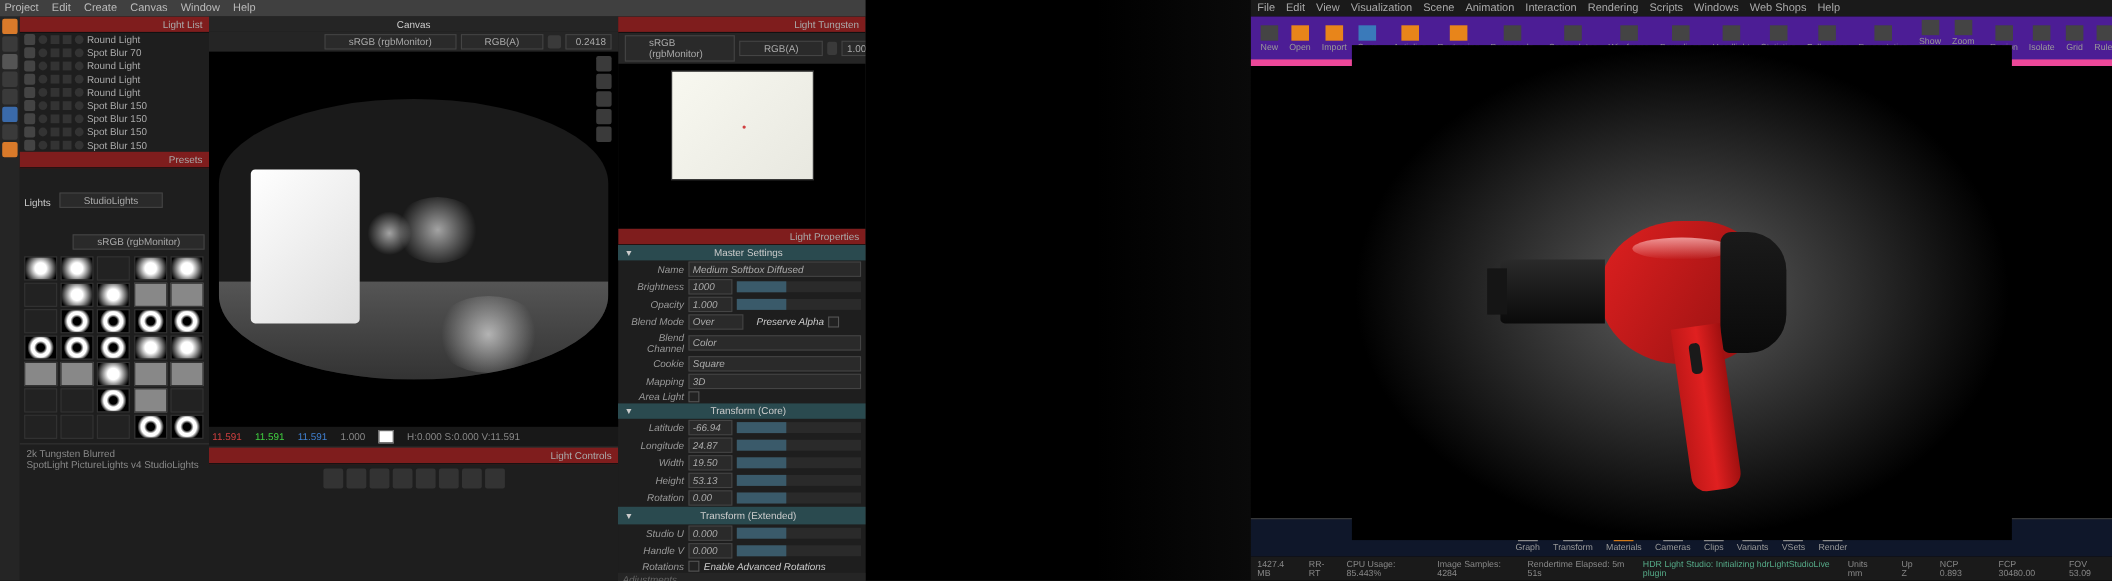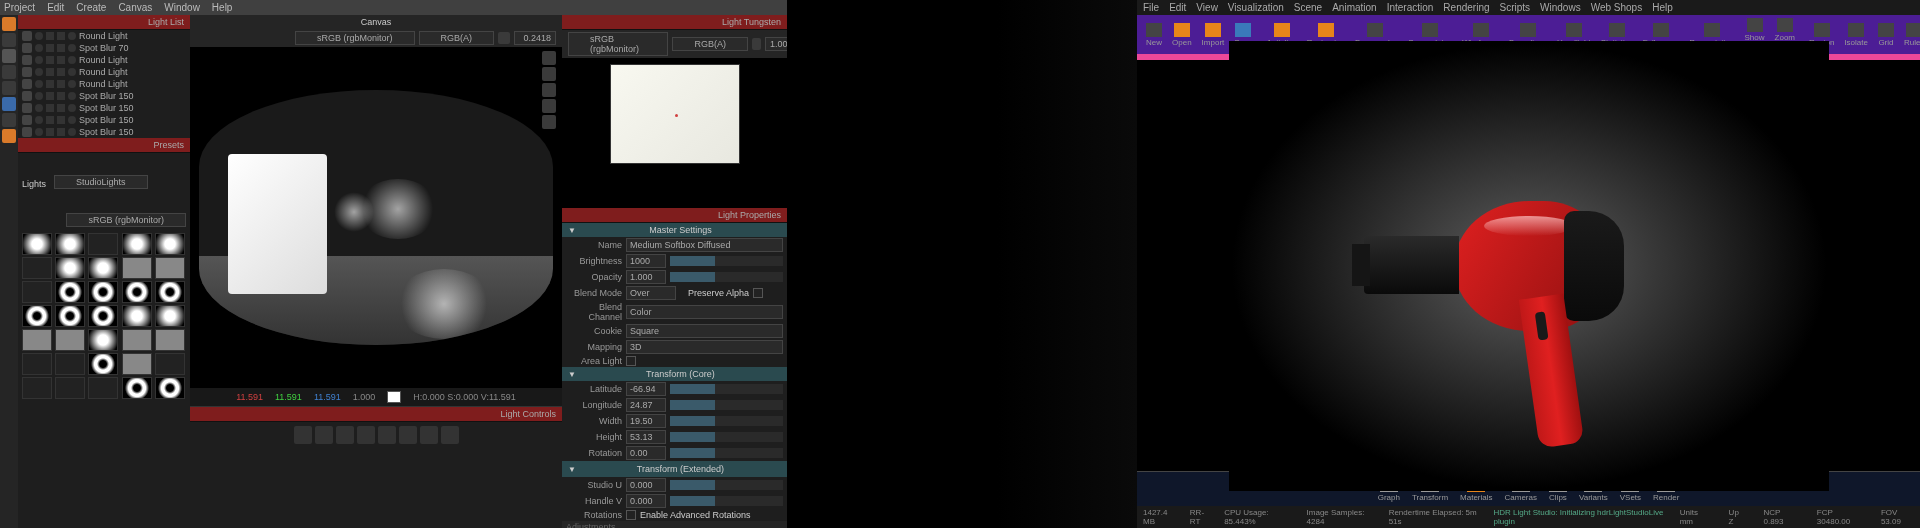--- a/index.html
+++ b/index.html
@@ -43,36 +43,36 @@
 .canvas-header .controls { display: flex; gap: 4px; align-items: center; }
 .dropdown { background: #2a2a2a; border: 1px solid #444; padding: 1px 21px; font-size: 9px; color: #aaa; }
 .num-field { background: #2a2a2a; border: 1px solid #444; padding: 1px 4px; font-size: 9px; color: #aaa; width: 42px; text-align: right; }
 
 .canvas-area { flex: 1; background: #000; position: relative; display: flex; align-items: center; justify-content: center; }
 .hdri-preview { width: 95%; height: 75%; background: #1a1a1a; border-radius: 50% / 30%; position: relative; overflow: hidden; }
 .softbox { position: absolute; width: 28%; height: 55%; background: linear-gradient(135deg, #fff, #ddd); left: 8%; top: 25%; border-radius: 4px; }
 .floor { position: absolute; bottom: 0; left: 0; right: 0; height: 35%; background: linear-gradient(#555, #333); }
 .blob { position: absolute; background: radial-gradient(circle, rgba(255,255,255,0.6), transparent 70%); border-radius: 50%; }
 
-.canvas-footer { padding: 3px; text-align: center; font-size: 9px; color: #888; display: flex; justify-content: center; gap: 12px; align-items: center; }
+.canvas-footer { padding: 3px; text-align: center; font-size: 9px; color: #888; display: flex; justify-content: flex-start; gap: 12px; align-items: center; }
 .swatch { width: 14px; height: 12px; border: 1px solid #555; }
 
 .light-controls-panel { background: #1e1e1e; border-top: 1px solid #333; }
 .lc-icons { display: flex; justify-content: center; gap: 3px; padding: 4px; }
 .lc-icon { width: 18px; height: 18px; background: #333; border-radius: 2px; }
 
 .props-col { width: 225px; background: #1e1e1e; display: flex; flex-direction: column; }
 .preview-panel { height: 150px; background: #000; padding: 2px; }
 .preview-img { margin: 4px auto; width: 130px; height: 100px; background: linear-gradient(135deg, #f8f8f0, #e8e8e0); border: 1px solid #333; position: relative; }
 .preview-img::after { content: ""; position: absolute; top: 50%; left: 50%; width: 3px; height: 3px; background: #d04040; border-radius: 50%; }
 
 .props-body { flex: 1; overflow: auto; }
 .section-header { background: #2a4a4f; color: #ccc; padding: 2px 6px; font-size: 9px; display: flex; align-items: center; }
 .section-header .arrow { margin-right: 4px; font-size: 8px; }
-.prop-row { display: flex; align-items: center; padding: 1px 4px; gap: 4px; font-size: 9px; }
+.prop-row { display: flex; align-items: center; padding: 1px 4px; gap: 4px; font-size: 9px; font-style: italic; }
 .prop-row .label { width: 56px; text-align: right; color: #999; }
 .prop-row .field { flex: 1; background: #2a2a2a; border: 1px solid #444; padding: 1px 3px; color: #aaa; }
 .prop-row .slider { flex: 1; height: 10px; background: #2a2a2a; position: relative; }
 .prop-row .slider::after { content: ""; position: absolute; top: 0; bottom: 0; left: 0; width: 40%; background: #3a5a6a; }
 .checkbox { width: 10px; height: 10px; border: 1px solid #555; background: #222; }
 
 .content-section { background: #2a5a4a; }
 
 
 .r-menu { display: flex; background: #1a1a1a; padding: 2px 6px; gap: 10px; font-size: 10px; color: #aaa; }
@@ -246,20 +246,24 @@
           <div class="preset-cell dark"></div>
           <div class="preset-cell ring"></div>
           <div class="preset-cell gray"></div>
           <div class="preset-cell dark"></div>
           <div class="preset-cell dark"></div>
           <div class="preset-cell dark"></div>
           <div class="preset-cell dark"></div>
           <div class="preset-cell ring"></div>
           <div class="preset-cell ring"></div>
         </div>
+        <div class="preset-footer">
+          <div>2k Tungsten Blurred</div>
+          <div>SpotLight PictureLights v4 StudioLights</div>
+        </div>
       </div>
     </div>
 
     <div class="canvas-col">
       <div class="canvas-header">
         <span style="margin: 0 auto">Canvas</span>
       </div>
       <div class="canvas-header">
         <span></span>
         <div class="controls">

